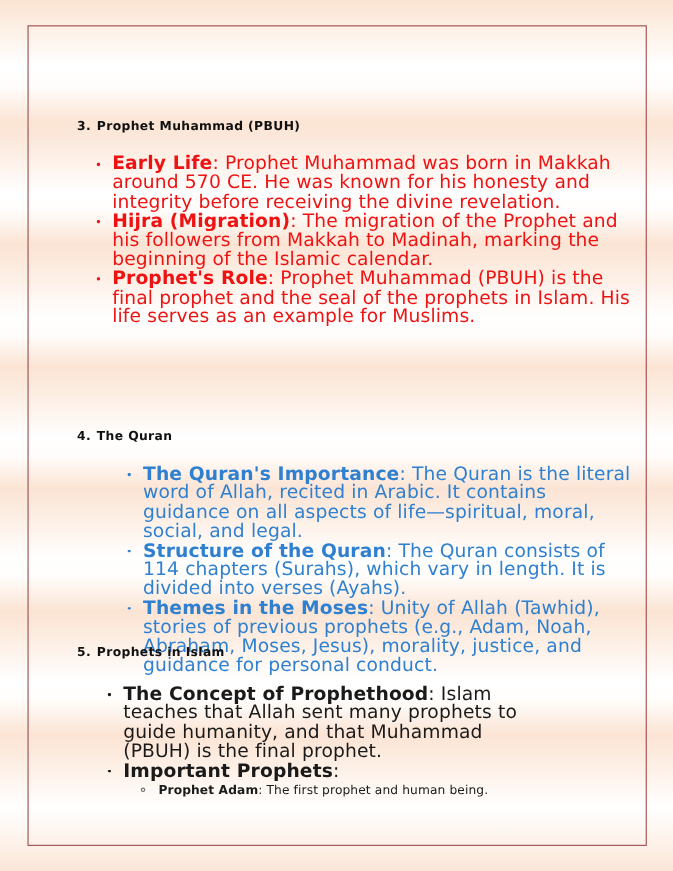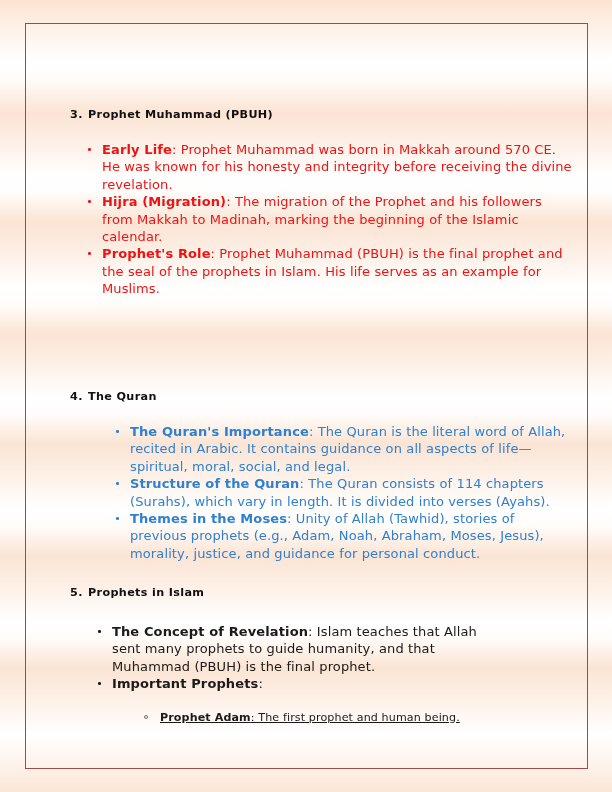--- a/index.html
+++ b/index.html
@@ -103,21 +103,21 @@
   
   ul.bullets {
     list-style: none;
     margin: 0;
     padding: 0;
   }
   ul.bullets > li {
     position: relative;
     padding-left: 102px;
     padding-right: 38px;
-    font-size: 13px;
+    font-size: 17px;
     line-height: 17.4px;
     letter-spacing: 0.12px;
     margin: 0 0 0 0;
     text-align: left;
   }
   ul.bullets > li .dot {
     position: absolute;
     left: 88px;
     top: 7px;
     width: 2.6px;
@@ -141,23 +141,22 @@
     padding-left: 112px;
     padding-right: 120px;
   }
   .black-block ul.bullets > li .dot {
     left: 98px;
   }
 
   
   ul.subbullets {
     list-style: none;
-    margin: 16px;
+    margin: 0;
     padding: 0;
-    text-decoration: underline;
   }
   ul.subbullets > li {
     position: relative;
     padding-left: 144px;
     padding-right: 60px;
     font-size: 11.1px;
     line-height: 17.4px;
     letter-spacing: 0.12px;
     color: #1a1a1a;
   }
@@ -231,21 +230,21 @@
 
     <div class="section black-block" style="top:585px;">
       <div class="sec-heading">
         <span class="sec-num">5.</span>
         <span class="sec-title">Prophets in Islam</span>
       </div>
 
       <ul class="bullets" style="margin-top:23px;">
         <li>
           <span class="dot"></span>
-          <span class="lbl">The Concept of Revelation</span><span>: Islam teaches that Allah sent many prophets to guide humanity, and that Muhammad (PBUH) is the final prophet.</span>
+          <span class="lbl">The Concept of Prophethood</span><span>: Islam teaches that Allah sent many prophets to guide humanity, and that Muhammad (PBUH) is the final prophet.</span>
         </li>
         <li>
           <span class="dot"></span>
           <span class="lbl">Important Prophets</span><span>:</span>
         </li>
       </ul>
 
       <ul class="subbullets">
         <li>
           <span class="ring"></span>

